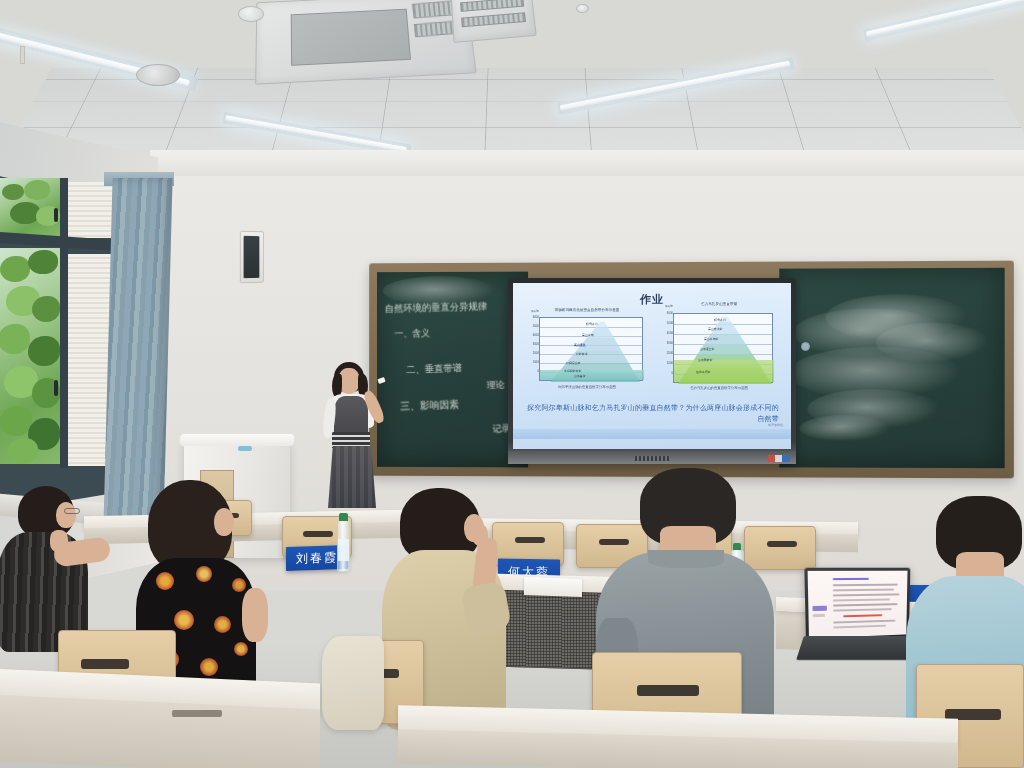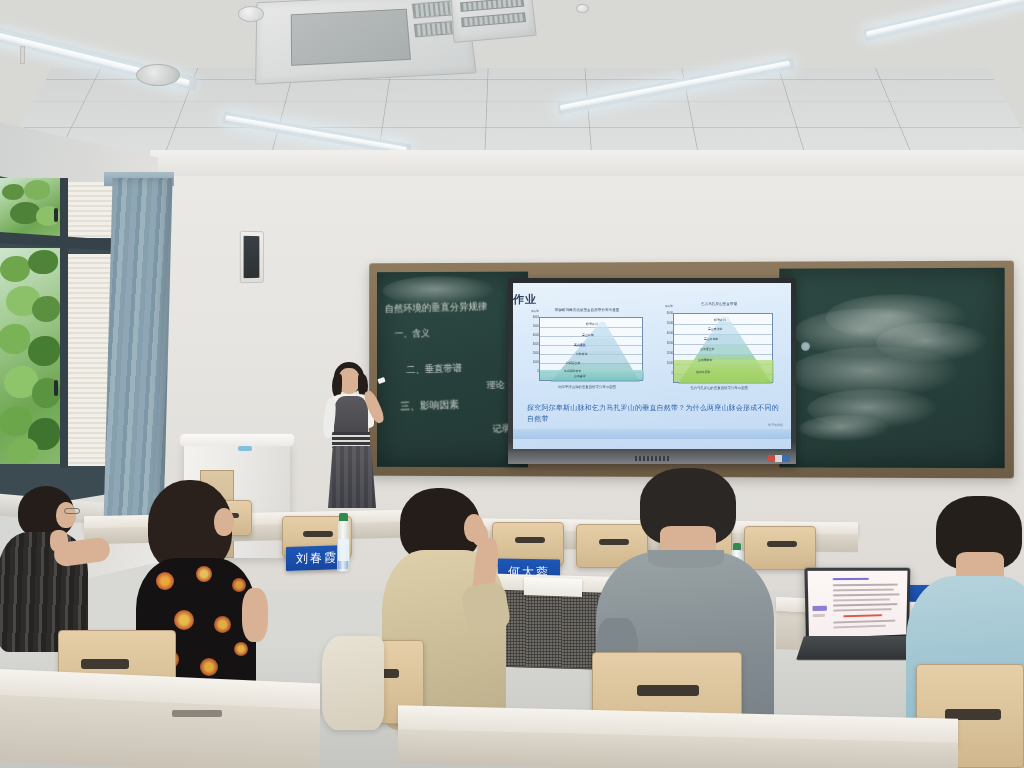--- a/index.html
+++ b/index.html
@@ -125,41 +125,41 @@
   .tv-logo{ position:absolute; right:6px; bottom:2px; width:22px; height:7px;
     background:linear-gradient(90deg,#d84a3a 0 7px,#e8e8e8 7px 14px,#2f6fc0 14px 22px);
     opacity:.85; }
   .tv-dots{ position:absolute; left:50%; bottom:3px; transform:translateX(-50%);
     width:34px; height:5px; background:repeating-linear-gradient(90deg,#3a3d3f 0 2px,#6d7072 2px 4px); }
   .tv-ir{ position:absolute; right:-14px; top:64px; width:9px; height:9px;
     border-radius:50%; background:#cfe0ee; border:1px solid #a9c0d4; opacity:.7; }
 
   
   .slide-title{
-    position:absolute; left:0; right:0; top:9px; text-align:left;
+    position:absolute; left:0; right:0; top:9px; text-align:center;
     font-family:"Liberation Serif", serif; font-size:11px; color:#2d3f5c;
     letter-spacing:1px; font-weight:bold;
   }
   .fig{ position:absolute; }
   .fig-cap{ position:absolute; left:0; right:0; text-align:center;
     font-size:3.4px; color:#3a4a63; }
   .fig-top{ position:absolute; left:0; right:0; text-align:center;
     font-size:3.6px; color:#3a4a63; }
   .chartbox{
     position:absolute; background:linear-gradient(180deg,#f7fbfe,#eef6fd);
     border:0.6px solid #6f8db0;
   }
   .gridline{ position:absolute; left:0; right:0; height:0.6px; background:rgba(110,140,175,.45); }
   .ylab{ position:absolute; right:101%; font-size:2.8px; color:#42556e; white-space:nowrap; }
   .mtn{ position:absolute; }
   .zband{ position:absolute; font-size:2.9px; color:#20324c; text-align:center; white-space:nowrap; }
   .slide-q{
     position:absolute; left:14px; right:12px; top:120px;
     font-family:"Liberation Serif", serif; font-size:7px; line-height:11px;
-    color:#2f62ab; letter-spacing:.2px;
+    color:#2f62ab; letter-spacing:.2px;text-align:right;
   }
   .slide-band{ position:absolute; left:0; right:0; bottom:10px; height:10px;
     background:linear-gradient(180deg,rgba(168,201,235,.45),rgba(140,180,225,.55)); }
   .slide-foot{ position:absolute; right:8px; bottom:22px; font-size:3px; color:#6f86a6; }
 
   
   .wspk{
     position:absolute; left:239px; top:231px; width:26px; height:52px;
     background:linear-gradient(170deg,#f0efec,#dedcd8);
     border:1px solid #c4c2be; border-radius:2px;

